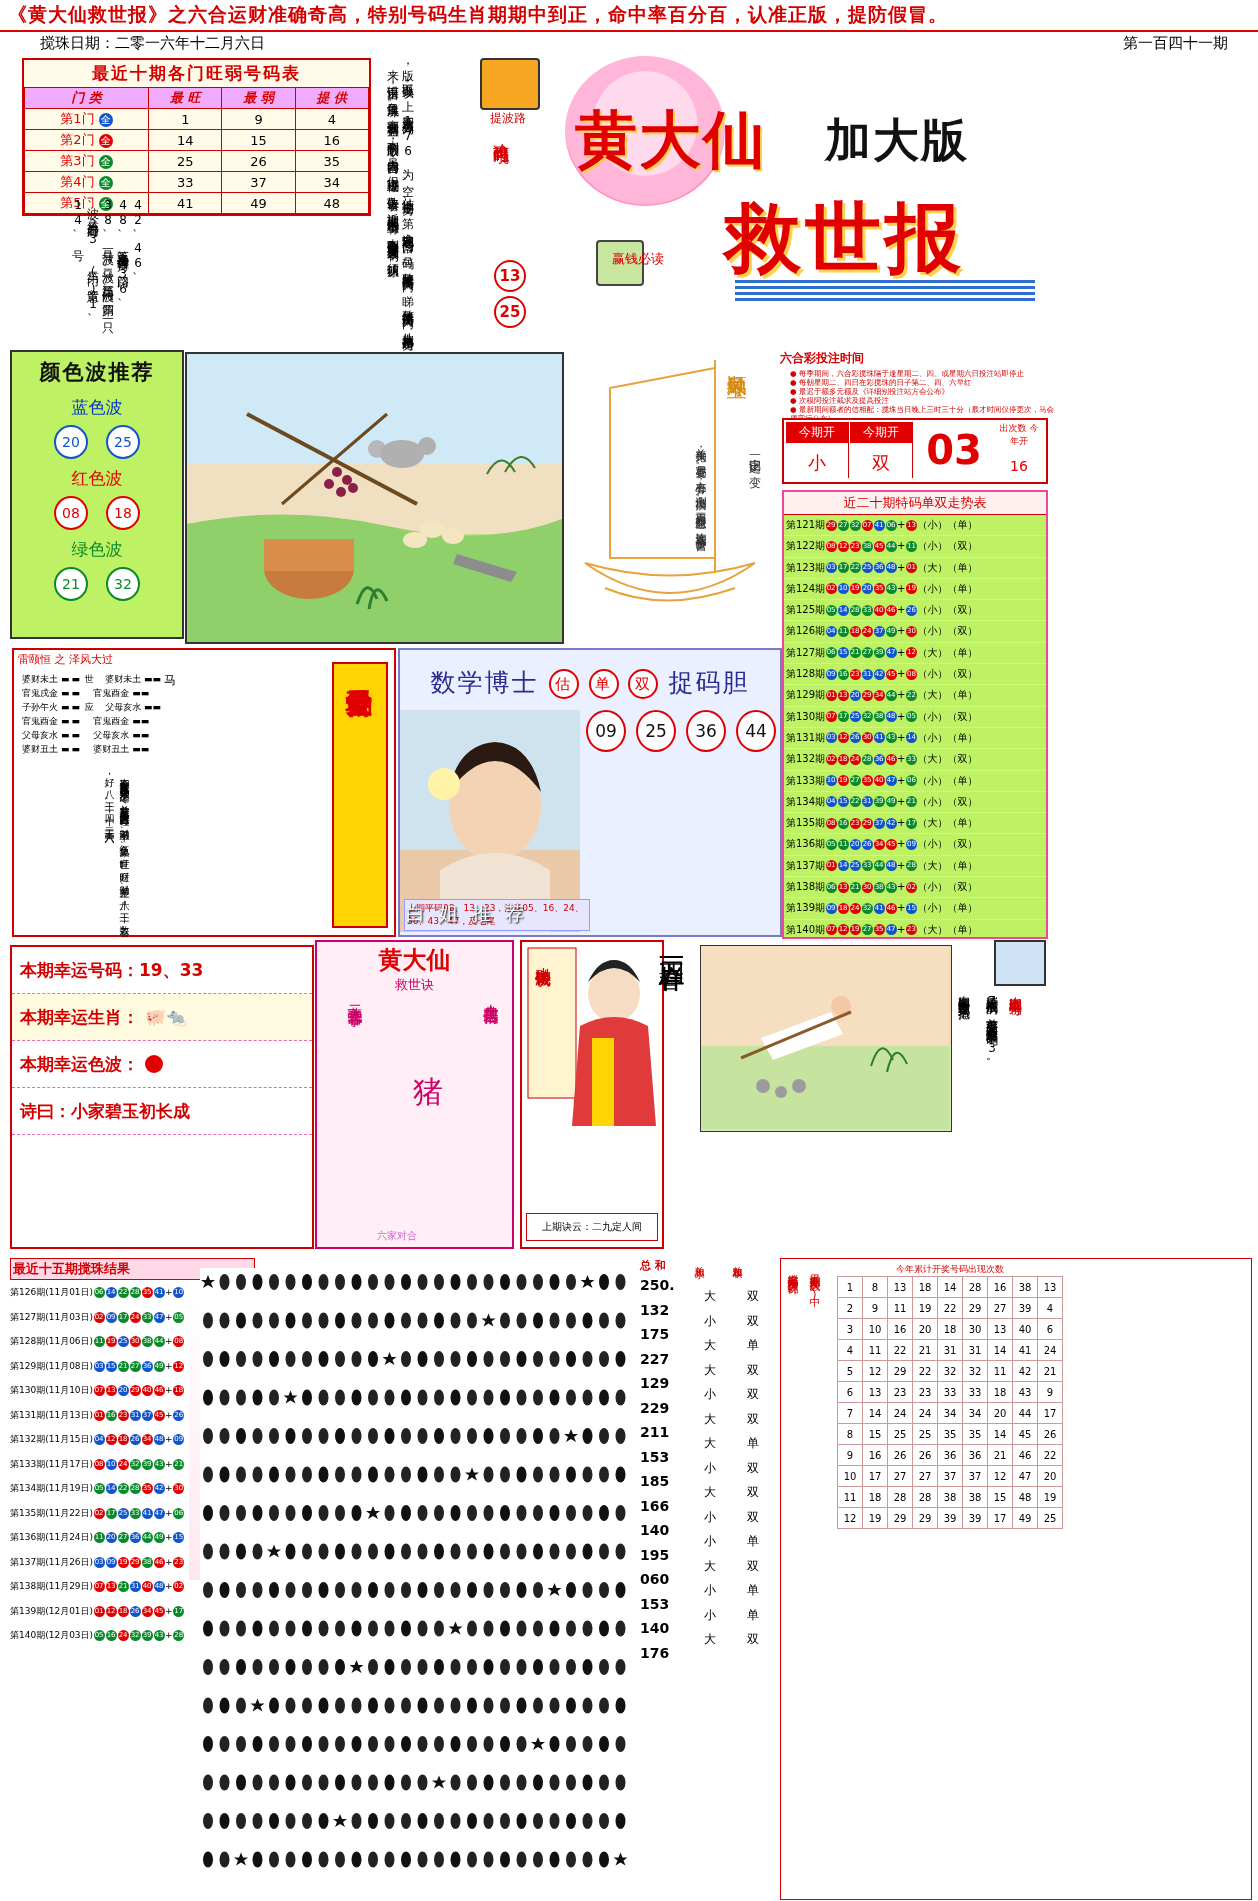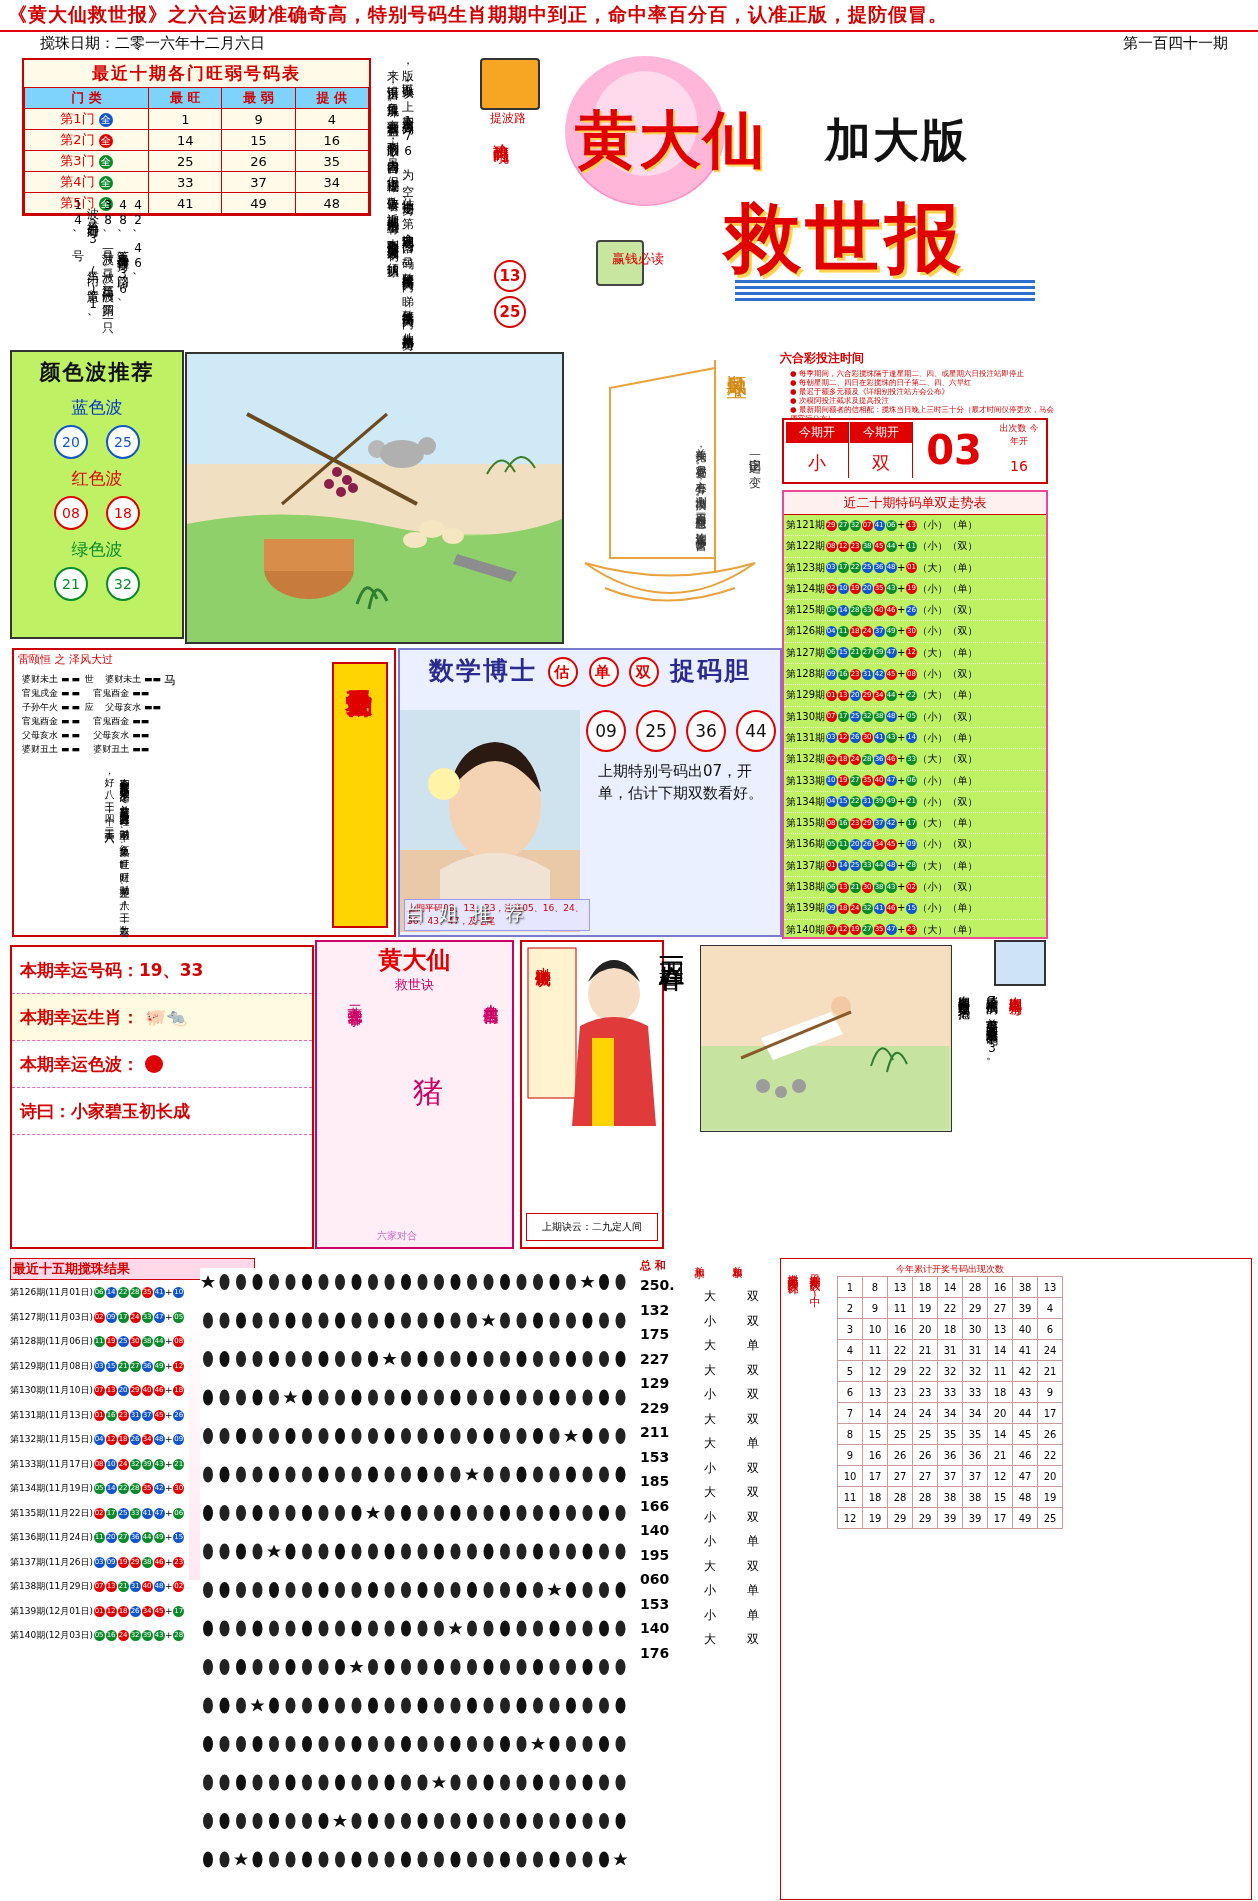--- a/index.html
+++ b/index.html
@@ -12,21 +12,21 @@
   #topbar{left:0;top:0;width:1258px;height:30px;background:#fff;border-bottom:2px solid #e10000;}
   #topbar .t{position:absolute;left:8px;top:2px;font-size:19px;font-weight:bold;color:#d40000;letter-spacing:1px;}
   #datebar{left:0;top:32px;width:1258px;height:24px;}
   #datebar .d{position:absolute;left:40px;top:2px;font-size:15px;color:#000;}
   #datebar .i{position:absolute;right:30px;top:2px;font-size:15px;color:#000;}
   
   #tbl1{left:22px;top:58px;width:345px;border:2px solid #c00;background:#fffbe8;}
   #tbl1 .cap{text-align:center;font-size:17px;color:#d40000;font-weight:bold;padding:2px 0;letter-spacing:2px;}
   #tbl1 table{border-collapse:collapse;width:100%;font-size:13px;}
   #tbl1 th,#tbl1 td{border:1px solid #c00;text-align:center;padding:1px 0;height:18px;}
-  #tbl1 th{color:#d40000;background:#7dd3fc;}
+  #tbl1 th{color:#d40000;background:#f0abfc;font-style:italic;}
   .ball{display:inline-block;width:14px;height:14px;border-radius:50%;line-height:14px;text-align:center;font-size:10px;color:#fff;}
   .b-red{background:#e10000;}.b-blue{background:#1155cc;}.b-green{background:#0a8a2a;}
   
   .vt{writing-mode:vertical-rl;text-orientation:upright;font-size:12px;line-height:15px;letter-spacing:1px;color:#000;}
   #vblock{left:70px;top:198px;width:300px;height:128px;}
   #vblock2{left:385px;top:60px;width:95px;height:270px;}
   #tibolu{left:480px;top:58px;width:70px;height:275px;}
   #tibolu .ic{width:56px;height:48px;background:#f6a623;border:2px solid #333;border-radius:4px;position:relative;}
   #tibolu .lbl{font-size:12px;color:#d40000;text-align:center;width:56px;}
   .numcircle{width:28px;height:28px;border:2px solid #e10000;border-radius:50%;text-align:center;line-height:28px;font-size:15px;color:#e10000;font-weight:bold;background:#fff;}
@@ -73,21 +73,21 @@
   #hex{left:12px;top:648px;width:380px;height:285px;border:2px solid #c00;background:#fff;}
   #hex .hd{font-size:11px;color:#d40000;padding:2px 4px;}
   #hex .lines{position:absolute;left:8px;top:22px;font-size:9px;line-height:14px;}
   
   #lady{left:175px;top:650px;width:150px;height:280px;background:linear-gradient(#ffffff,#ffe7f2);}
   
   #vbanner{left:332px;top:662px;width:52px;height:262px;background:#ffd400;border:2px solid #c00;}
   #vbanner .v{writing-mode:vertical-rl;text-orientation:upright;font-size:26px;color:#e10000;font-weight:bold;margin:6px auto 0;display:block;text-align:center;}
   
   #math{left:398px;top:648px;width:380px;height:285px;border:2px solid #7a7acc;background:#eaf0ff;}
-  #math .hd{font-size:25px;font-weight:bold;color:#2b2b8f;text-align:center;padding:4px 0;letter-spacing:2px;}
+  #math .hd{font-size:25px;font-weight:normal;color:#2b2b8f;text-align:center;padding:16px 0;letter-spacing:2px;}
   #math .balls{display:flex;gap:10px;justify-content:center;margin-top:4px;}
   .bigcirc{width:38px;height:38px;border:2px solid #e10000;border-radius:50%;text-align:center;line-height:38px;font-size:17px;color:#111;background:#fff;}
   #math .note{font-size:15px;color:#111;padding:8px 12px;line-height:22px;}
   #math .small{position:absolute;left:4px;bottom:4px;width:180px;font-size:9px;color:#d40000;background:#e6e6ff;border:1px solid #99f;padding:2px;}
   #mathgirl{position:absolute;left:0px;top:60px;width:180px;height:222px;background:linear-gradient(#d8e9f7,#f4d9c2);}
   #mathcap{position:absolute;left:6px;bottom:8px;font-size:19px;color:#fff;letter-spacing:4px;text-shadow:1px 1px 2px #000;}
   
   #lucky{left:10px;top:945px;width:300px;height:300px;border:2px solid #c00;background:#fff;}
   .lrow{height:46px;border-bottom:1px dashed #e6b;display:flex;align-items:center;padding-left:8px;font-size:17px;color:#d40000;font-weight:bold;}
   .lrow.alt{background:#fffbe0;}
@@ -373,21 +373,20 @@
       <path d="M40 160 q55 -34 110 0 l0 62 l-110 0z" fill="#f0e3d4"></path>
     </svg>
   </div>
   <div class="abs" style="left:186px;top:56px;width:190px;">
     <div class="balls" id="math-balls">
         <div class="bigcirc">09</div>
         <div class="bigcirc">25</div>
         <div class="bigcirc">36</div>
         <div class="bigcirc">44</div>
       </div>
-    <div class="note">上期特别号码出07，开单，估计下期双数看好。</div>
   </div>
   <div class="small">上期平码08、13、23，注意05、16、24、36、43、47，及七尾</div>
   <div id="mathcap">白 姐 推 荐</div>
 </div>
 
 <div class="abs" id="lucky">
   <div id="lucky-rows">
       <div class="lrow">
         <span>本期幸运号码：</span>
         <span>19、33</span>

